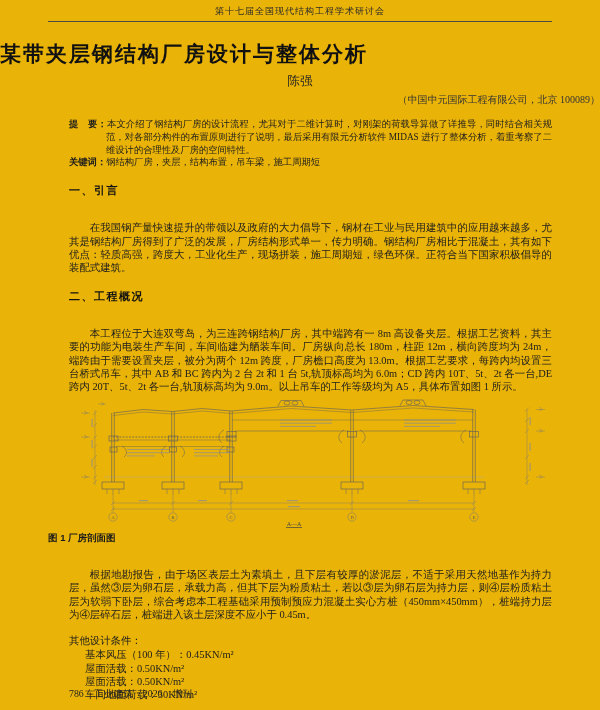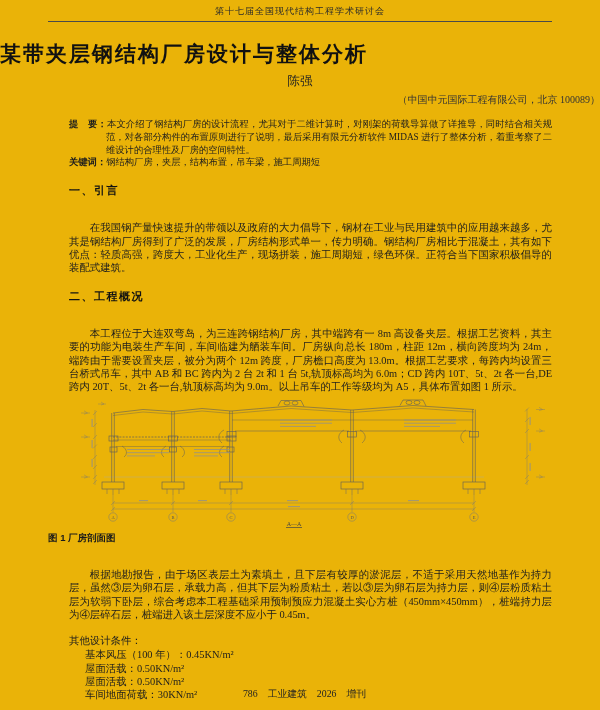--- a/index.html
+++ b/index.html
@@ -21,21 +21,21 @@
     letter-spacing:1.5px; margin:14px 48px 0 69px; color:#111; }
   .body-p { margin:23px 48px 0 69px; font-size:10.4px; line-height:13.4px; text-align:justify;
     text-indent:2em; color:#1d1d1d; }
   .figure-wrap { margin:3px 0 0 48px; width:524px; }
   .figure-wrap svg { display:block; }
   .fig-caption { text-align:left; font-size:9.5px; font-weight:bold; margin-top:3px;
     font-family:"Liberation Sans", sans-serif; color:#1a1a1a; }
   .cond-title { margin:13px 48px 0 69px; font-size:10.4px; color:#1d1d1d; }
   .cond-item { margin:0 48px 0 85px; font-size:10.4px; line-height:13.2px; text-align:justify; color:#1d1d1d; }
   .page-footer { position:absolute; left:69px; right:60px; bottom:9px; display:flex;
-    justify-content:center; font-size:9.8px; color:#222; }
+    justify-content:flex-start; font-size:9.8px; color:#222; }
   .journal span { margin-left:10px; }
 </style>
 </head>
 <body>
 
 <div class="page">
 
   <div class="conf-header">第十七届全国现代结构工程学术研讨会</div>
   <hr class="header-rule">
 

